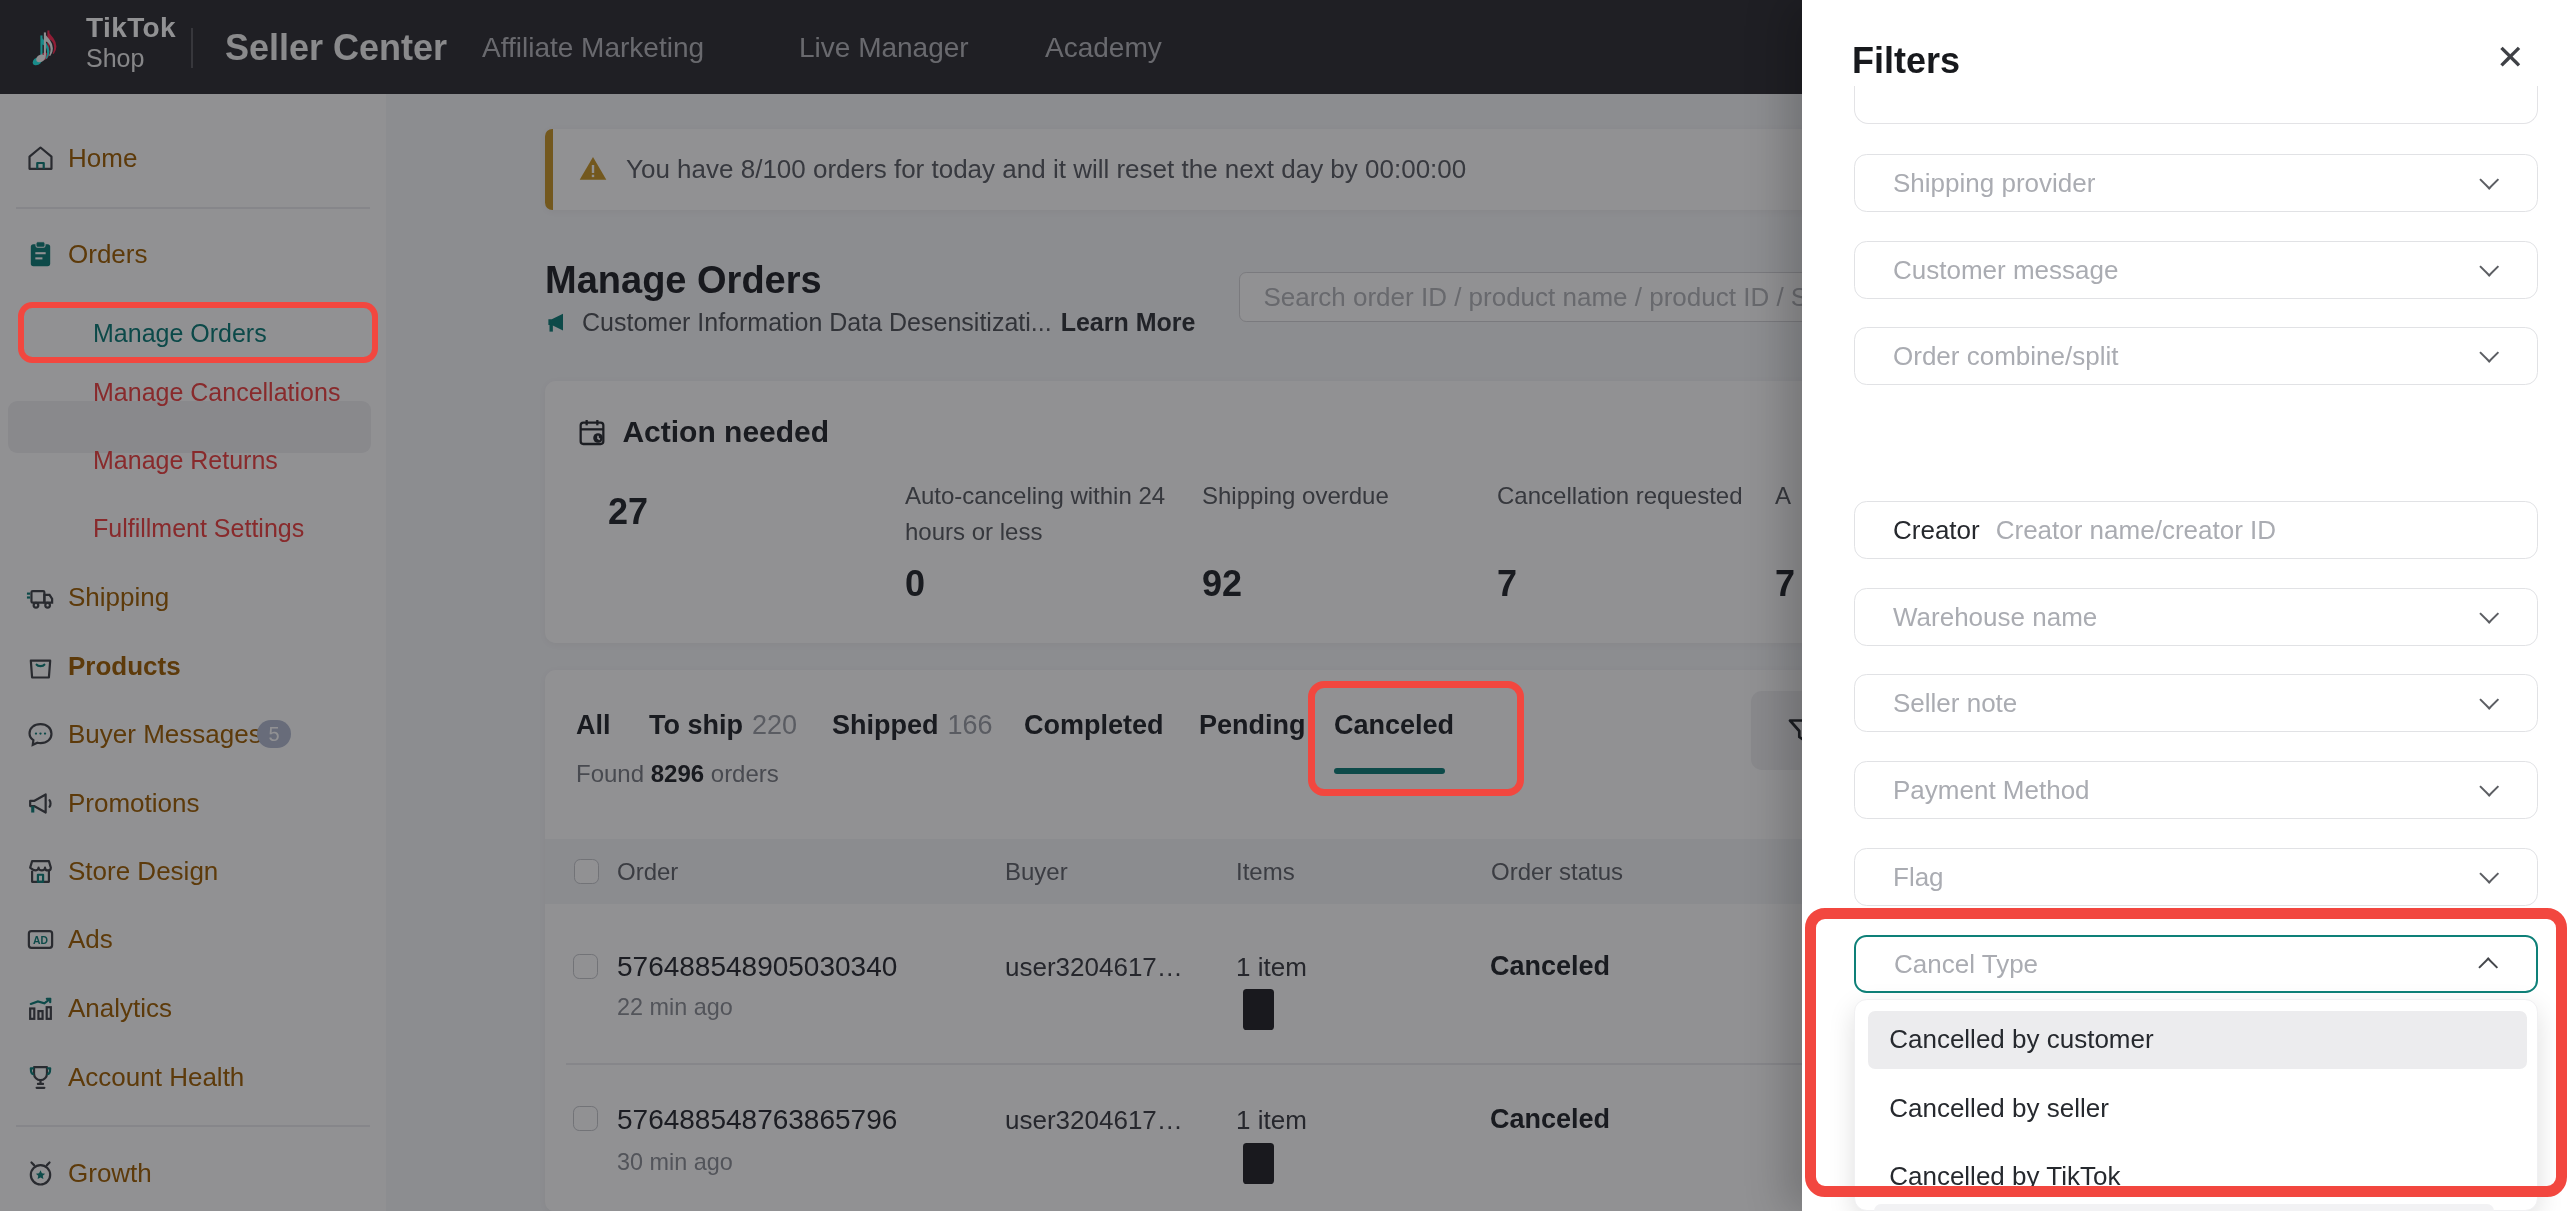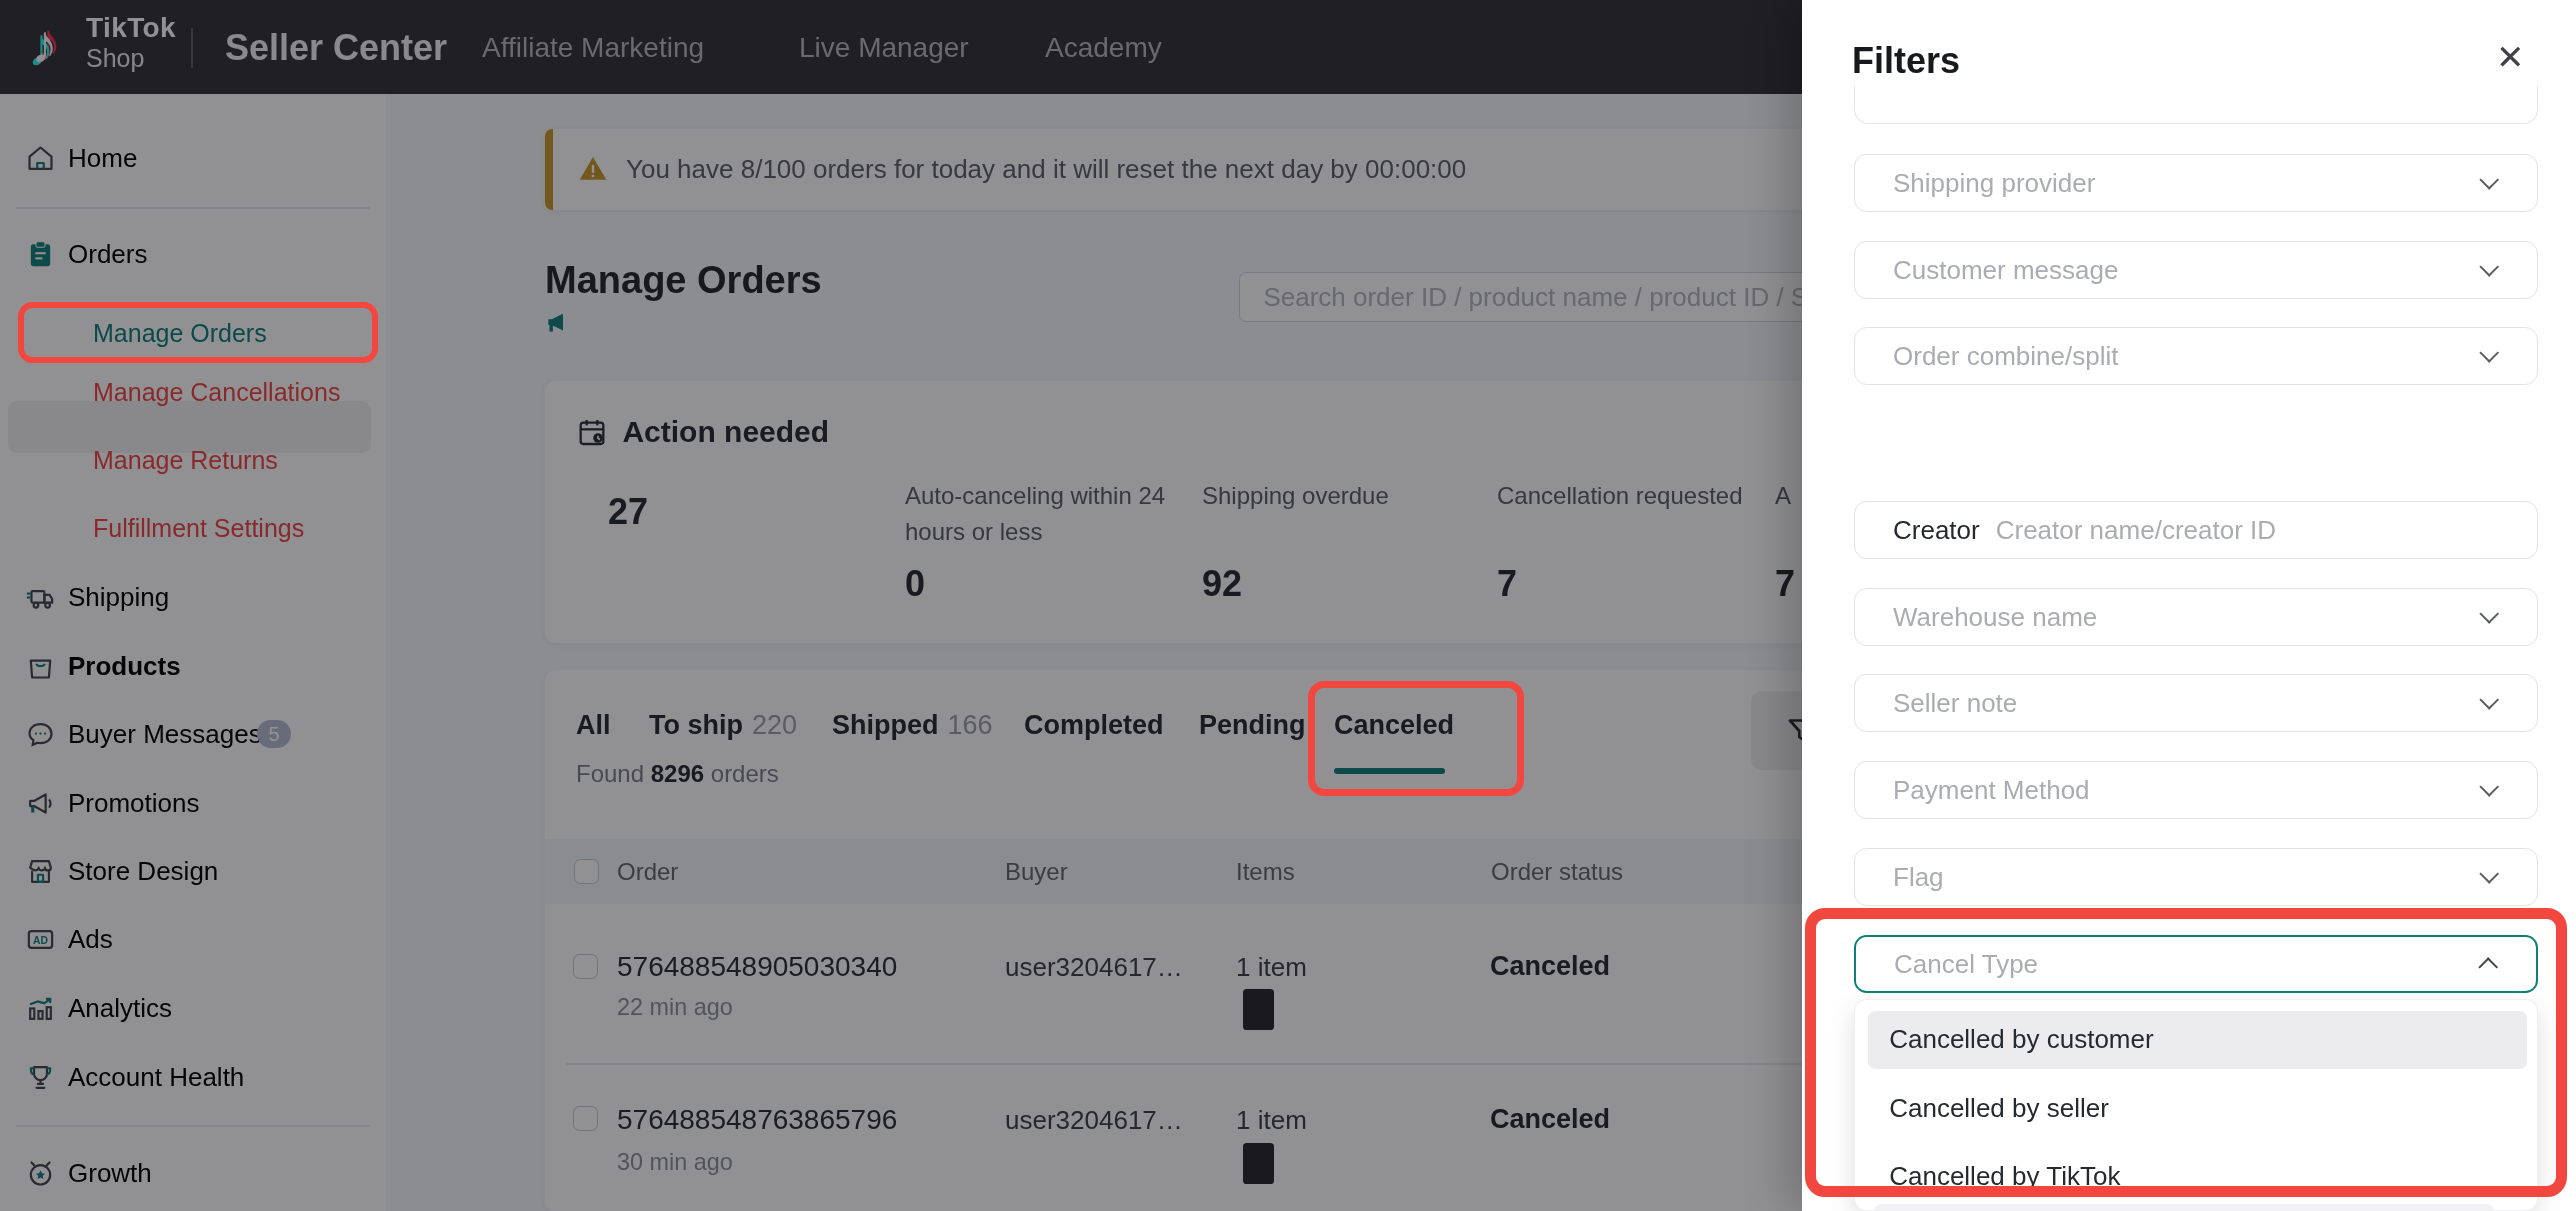--- a/index.html
+++ b/index.html
@@ -15,21 +15,21 @@
   .brand .l1{font-size:28px;font-weight:800;letter-spacing:0.4px;}
   .brand .l2{font-size:25px;font-weight:400;margin-top:3.6px;color:#ececec;}
   .nav-sep{position:absolute;left:191px;top:28px;width:1.8px;height:40px;background:#5b5c61;}
   .nav-app{position:absolute;left:225px;top:27px;font-size:36px;font-weight:700;color:#f2f2f2;}
   .nav-item{position:absolute;top:32px;font-size:28px;color:#b6b7bc;}
 
   
   #sidebar{position:absolute;left:0;top:94px;width:386px;height:1117px;background:#ffffff;z-index:1;}
   .si{position:absolute;left:0;width:386px;height:52px;display:flex;align-items:center;}
   .si .ic{position:absolute;left:23.4px;width:34px;height:34px;display:flex;align-items:center;justify-content:center;}
-  .si .lb{position:absolute;left:68px;font-size:26px;color:#000000;}
+  .si .lb{position:absolute;left:68px;font-size:26px;color:#a16207;}
   .sub .lb{left:93px;font-size:25px;color:#ef4444;}
   .divider{position:absolute;left:16px;width:354px;height:1.8px;background:#ececee;}
   .active-pill{position:absolute;left:8px;top:307px;width:363px;height:52px;background:#f1f1f3;border-radius:9px;}
   .lb.teal{color:#0d7d78;font-weight:500;}
   .badge{position:absolute;left:257px;top:-13.5px;width:34px;height:28px;background:#b4bcd2;border-radius:14.4px;
     color:#ffffff;font-size:20px;display:flex;align-items:center;justify-content:center;}
 
   
   .card{position:absolute;background:#fff;border-radius:10.8px;box-shadow:0 1.8px 7.2px rgba(0,0,0,.04);}
   #banner{left:545px;top:129px;width:1954px;height:81px;border-radius:7.2px;overflow:hidden;}
@@ -277,20 +277,24 @@
       </svg>
     <div class="txt" style="left:81px;">You have 8/100 orders for today and it will reset the next day by 00:00:00</div>
   </div>
 
   <div class="page-title">Manage Orders</div>
 
   <svg class="abs" style="left:545px;top:307px;" width="27" height="29" viewBox="0 0 24 24">
       <path d="M3 10v5h3l10 5V5L6 10z" fill="#0f7e79"></path>
       <rect x="4" y="15" width="3" height="6" fill="#0f7e79"></rect>
     </svg>
+  <div class="notice">
+    <span class="t">Customer Information Data Desensitizati...</span>
+    <span class="lm">Learn More</span>
+  </div>
 
   <div id="search">
     <span class="ph">Search order ID / product name / product ID / S</span>
   </div>
 
   <div class="card" id="action-card">
     <div class="ac-head">
       <svg width="32" height="32" viewBox="0 0 24 24" fill="none" stroke="#2b2e33" stroke-width="1.7">
           <rect x="3.5" y="5" width="17" height="16" rx="2"></rect>
           <line x1="8" y1="3" x2="8" y2="7"></line>

